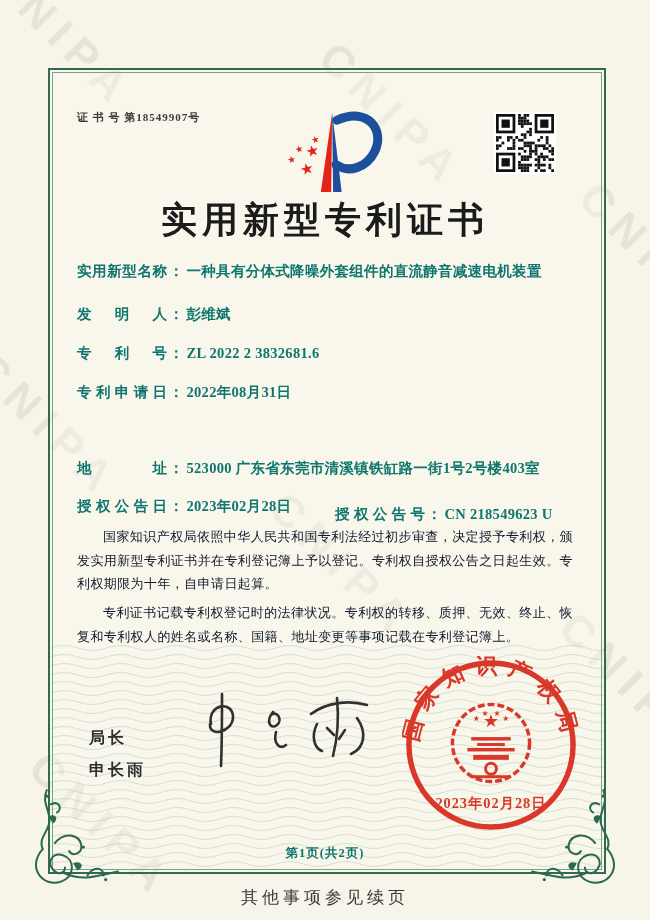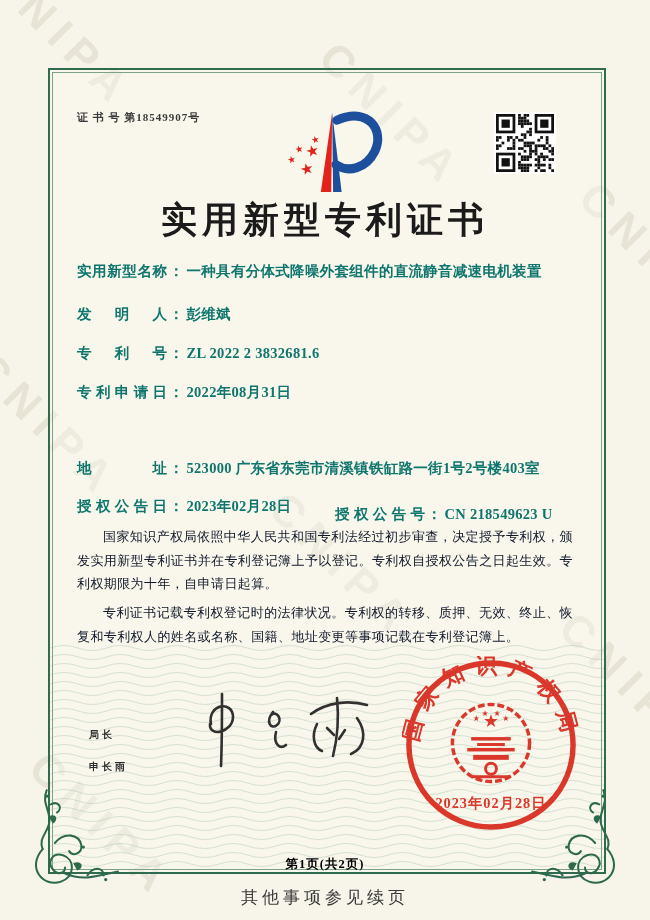--- a/index.html
+++ b/index.html
@@ -38,26 +38,26 @@
     font-size:36px;font-weight:bold;letter-spacing:5px;color:#1b1b1b;
   }
   .row{position:absolute;left:2px;width:498px;font-size:14.5px;font-weight:600;color:#0f766e;white-space:nowrap;}
   .row .lbl{display:inline-block;width:90px;text-align:justify;text-align-last:justify;vertical-align:bottom;}
   .row .colon{display:inline-block;margin:0 3px 0 2px;}
   .row .val{letter-spacing:.3px;}
   .pair .grp2{position:absolute;left:258px;top:8px;}
   .paras{position:absolute;left:2px;top:525px;width:496px;font-size:13px;line-height:1.82;
     color:#0f172a;text-align:justify;letter-spacing:.4px;font-weight:500;}
   .paras p{margin:0 0 5px 0;text-indent:2em;}
-  .signer{position:absolute;left:14px;font-size:10px;letter-spacing:3px;color:#2e2e2e;font-weight:600;}
+  .signer{position:absolute;left:14px;font-size:16px;letter-spacing:3px;color:#2e2e2e;font-weight:600;}
   .signer.t1{top:728px;}
   .signer.t2{top:760px;}
   .handsig{position:absolute;left:102px;top:688px;width:210px;height:92px;}
   .seal{position:absolute;left:327px;top:656px;width:178px;height:178px;mix-blend-mode:multiply;}
-  .page-ind{position:absolute;left:0;top:845px;width:100%;text-align:center;font-size:12.5px;font-weight:600;letter-spacing:1px;color:#000000;margin-top:11px;}
+  .page-ind{position:absolute;left:0;top:845px;width:100%;text-align:center;font-size:12.5px;font-weight:600;letter-spacing:1px;color:#0f766e;}
   .note{position:absolute;left:0;top:886px;width:100%;text-align:center;font-size:17px;letter-spacing:4px;color:#3a3a3a;z-index:2;}
 </style>
 </head>
 <body>
 
 <div class="wm" style="left:-30px;top:10px">CNIPA</div>
 <div class="wm" style="left:-45px;top:400px">CNIPA</div>
 <div class="wm" style="left:10px;top:800px">CNIPA</div>
 <div class="wm" style="left:300px;top:90px">CNIPA</div>
 <div class="wm" style="left:560px;top:230px">CNIPA</div>

